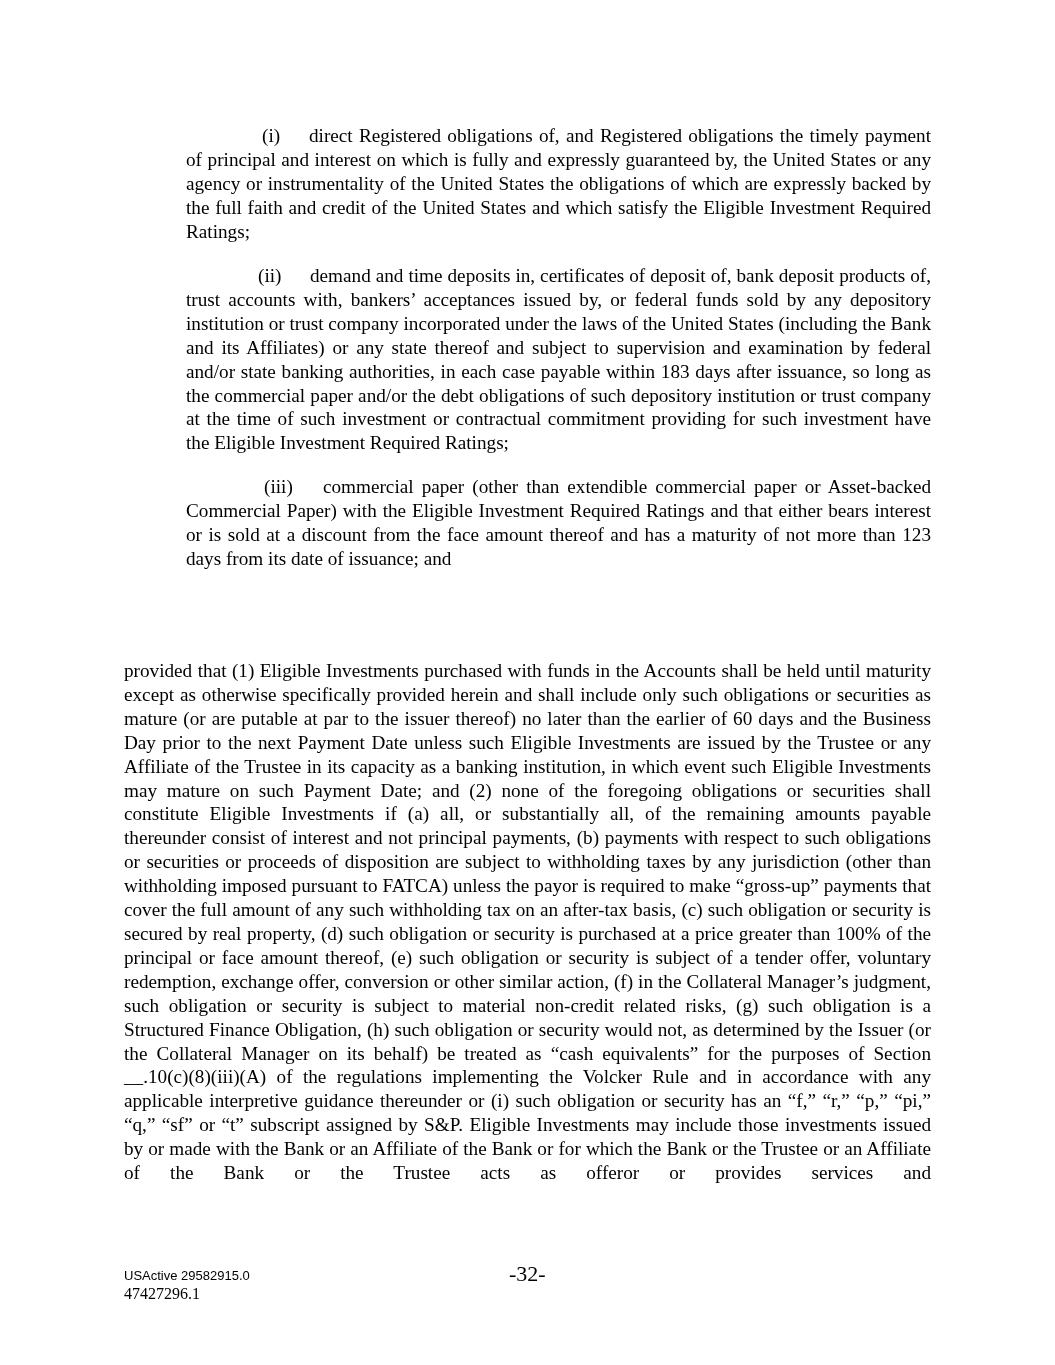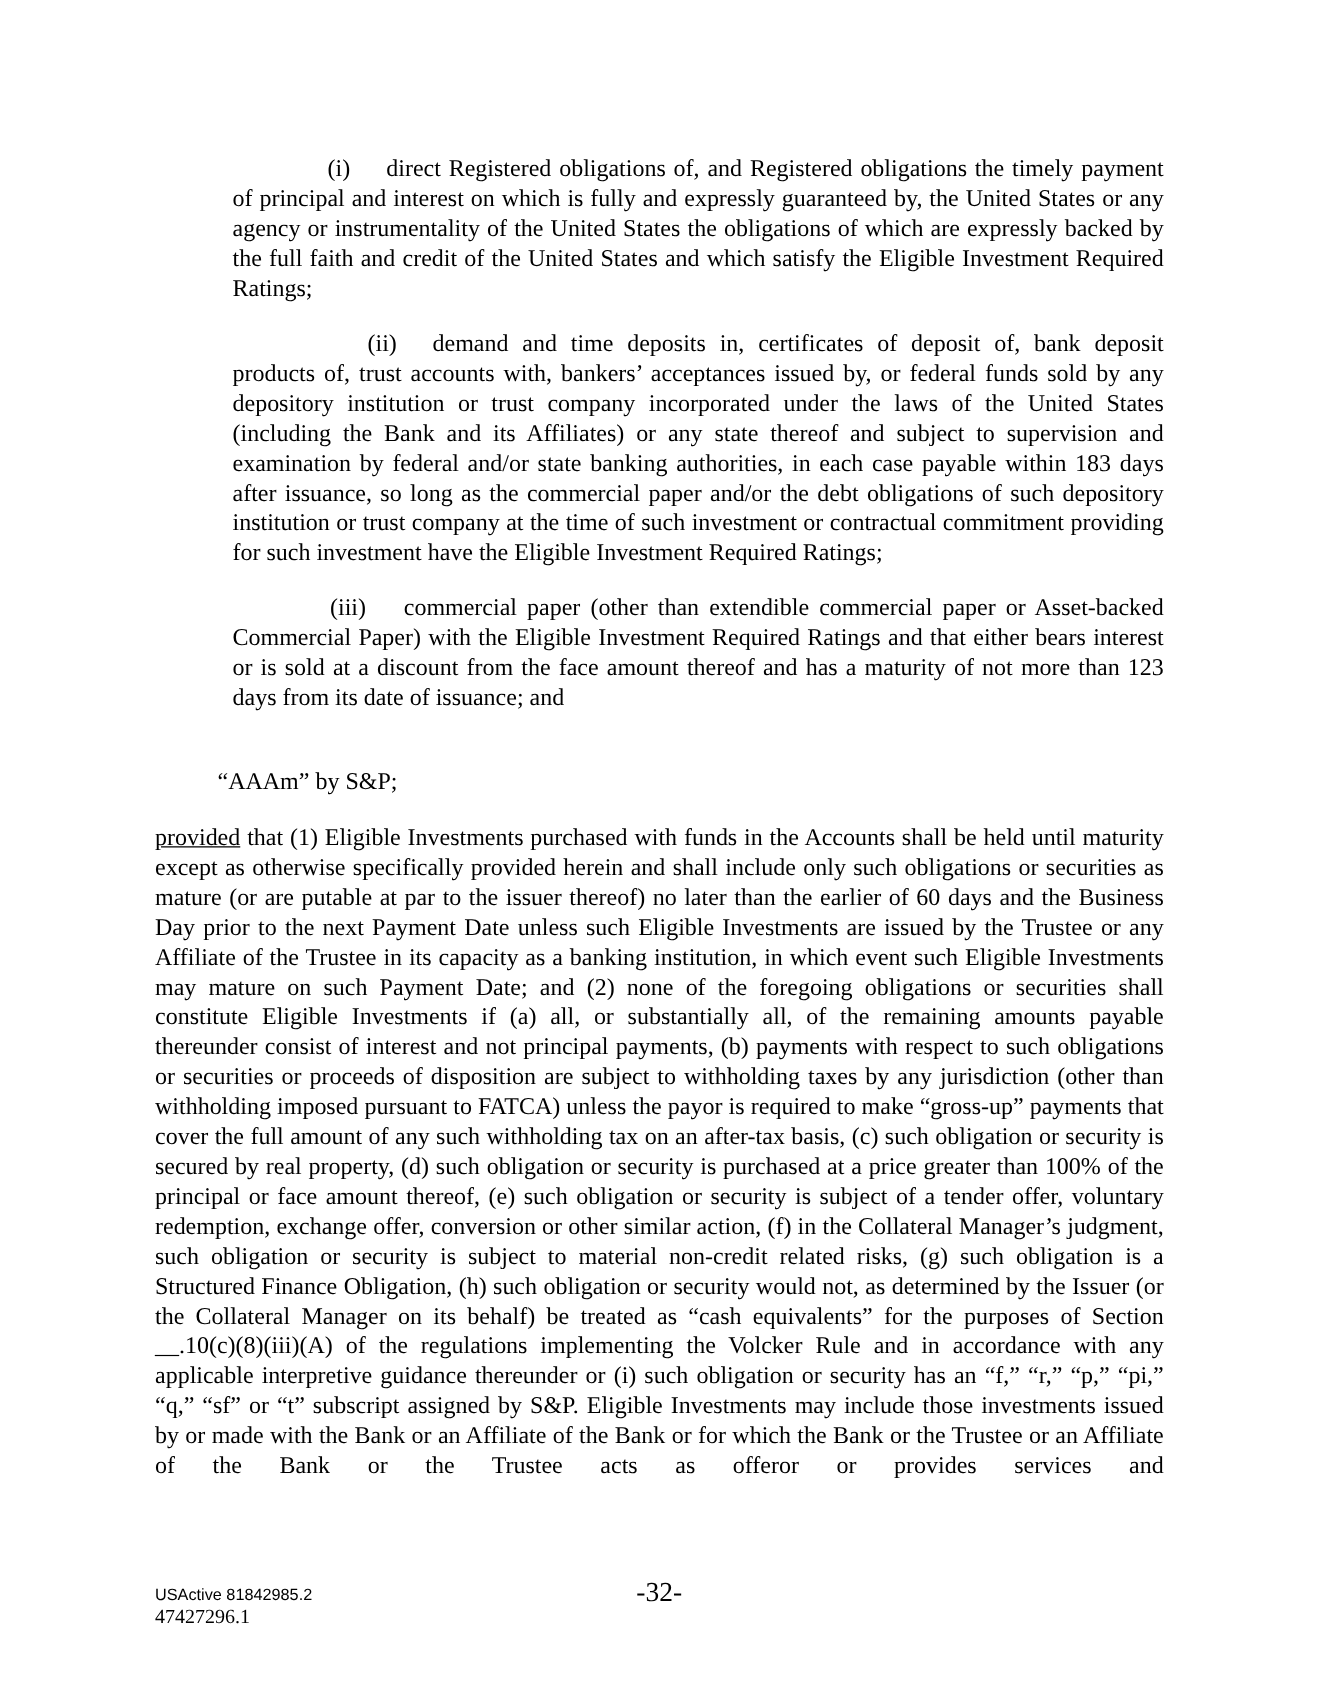--- a/index.html
+++ b/index.html
@@ -16,24 +16,24 @@
     }
     .sub { left: 186px; width: 745px; }
     .main { left: 124px; width: 807px; }
     .p1 { top: 124px; }
     .p2 { top: 264px; }
     .p3 { top: 475px; }
     .p4 { top: 590px; left: 186px; width: 745px; }
     .p5 { top: 659px; }
     .num { display: inline-block; }
     .n1 { margin-left: 76px; width: 47px; }
-    .n2 { margin-left: 108px; width: 52px; }
+    .n2 { margin-left: 72px; width: 52px; }
     .n3 { margin-left: 78px; width: 59px; }
     .n4 { margin-left: 68px; width: 57px; }
-    .u { text-decoration: underline; }
+    .u { }
     .footer-left {
       position: absolute; left: 124px; top: 1268px;
       font-family: "Liberation Sans", sans-serif; font-size: 13px; line-height: 16px;
     }
     .footer-id {
       position: absolute; left: 124px; top: 1287px;
       font-family: "Liberation Serif", serif; font-size: 16px; line-height: 14px;
     }
     .page-num {
       position: absolute; left: 509px; top: 1263px;
@@ -44,21 +44,20 @@
 <body>
 
 <div class="page">
 
   <p class="para sub p1"><span class="num n1">(i)</span><span>direct Registered obligations of, and Registered obligations the timely payment of principal and interest on which is fully and expressly guaranteed by, the United States or any agency or instrumentality of the United States the obligations of which are expressly backed by the full faith and credit of the United States and which satisfy the Eligible Investment Required Ratings;</span></p>
 
   <p class="para sub p2"><span class="num n2">(ii)</span><span>demand and time deposits in, certificates of deposit of, bank deposit products of, trust accounts with, bankers’ acceptances issued by, or federal funds sold by any depository institution or trust company incorporated under the laws of the United States (including the Bank and its Affiliates) or any state thereof and subject to supervision and examination by federal and/or state banking authorities, in each case payable within 183 days after issuance, so long as the commercial paper and/or the debt obligations of such depository institution or trust company at the time of such investment or contractual commitment providing for such investment have the Eligible Investment Required Ratings;</span></p>
 
   <p class="para sub p3"><span class="num n3">(iii)</span><span>commercial paper (other than extendible commercial paper or Asset-backed Commercial Paper) with the Eligible Investment Required Ratings and that either bears interest or is sold at a discount from the face amount thereof and has a maturity of not more than 123 days from its date of issuance; and</span></p>
 
-  <p class="para" style="left:174px; top:614px; width:300px;"><span>“AAAm” by S&amp;P;</span></p>
 
   <p class="para main p5" style="text-align-last: justify;"><span class="u">provided</span><span> that (1) Eligible Investments purchased with funds in the Accounts shall be held until maturity except as otherwise specifically provided herein and shall include only such obligations or securities as mature (or are putable at par to the issuer thereof) no later than the earlier of 60 days and the Business Day prior to the next Payment Date unless such Eligible Investments are issued by the Trustee or any Affiliate of the Trustee in its capacity as a banking institution, in which event such Eligible Investments may mature on such Payment Date; and (2) none of the foregoing obligations or securities shall constitute Eligible Investments if (a) all, or substantially all, of the remaining amounts payable thereunder consist of interest and not principal payments, (b) payments with respect to such obligations or securities or proceeds of disposition are subject to withholding taxes by any jurisdiction (other than withholding imposed pursuant to FATCA) unless the payor is required to make “gross-up” payments that cover the full amount of any such withholding tax on an after-tax basis, (c) such obligation or security is secured by real property, (d) such obligation or security is purchased at a price greater than 100% of the principal or face amount thereof, (e) such obligation or security is subject of a tender offer, voluntary redemption, exchange offer, conversion or other similar action, (f) in the Collateral Manager’s judgment, such obligation or security is subject to material non-credit related risks, (g) such obligation is a Structured Finance Obligation, (h) such obligation or security would not, as determined by the Issuer (or the Collateral Manager on its behalf) be treated as “cash equivalents” for the purposes of Section __.10(c)(8)(iii)(A) of the regulations implementing the Volcker Rule and in accordance with any applicable interpretive guidance thereunder or (i) such obligation or security has an “f,” “r,” “p,” “pi,” “q,” “sf” or “t” subscript assigned by S&amp;P.  Eligible Investments may include those investments issued by or made with the Bank or an Affiliate of the Bank or for which the Bank or the Trustee or an Affiliate of the Bank or the Trustee acts as offeror or provides services and</span></p>
 
-  <div class="footer-left">USActive 81842985.2</div>
+  <div class="footer-left">USActive 29582915.0</div>
   <div class="footer-id">47427296.1</div>
   <div class="page-num">-32-</div>
 
 </div>
 
 </body></html>

